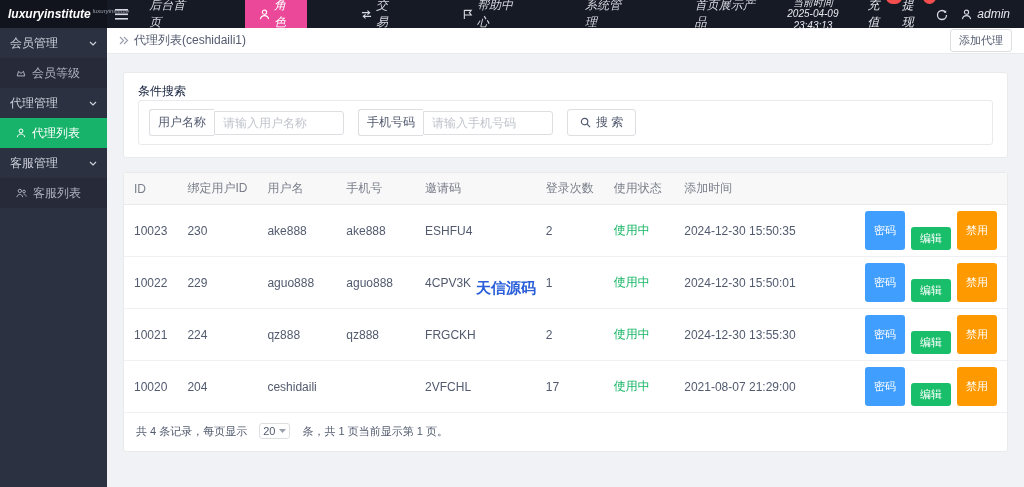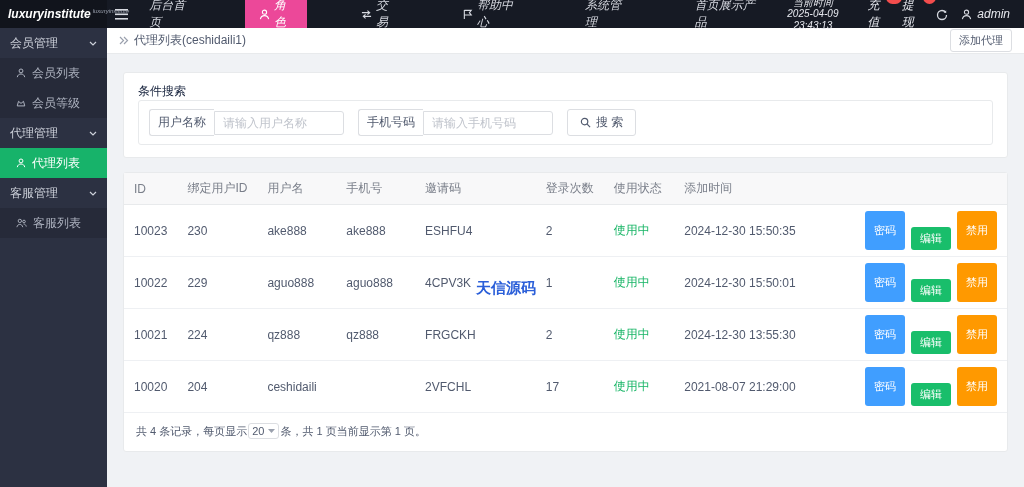--- a/index.html
+++ b/index.html
@@ -51,21 +51,21 @@
   tbody td { padding:6px 10px; border-bottom:1px solid #eef0f3; color:#515a6e; white-space:nowrap; }
   .status-ok { color:#18b566; }
   .row-actions { display:flex; gap:6px; justify-content:flex-end; }
   .act-btn { border:none; border-radius:3px; color:#fff; font-size:11px; padding:4px 9px; cursor:pointer; font-family:inherit; }
   .act-pwd { background:#409eff; }
   .act-edit { background:#19be6b;margin-top:16px; }
   .act-disable { background:#ff9900; }
 
   .watermark { position:absolute; left:352px; top:106px; color:#2b5fd9; font-weight:bold; font-size:15px; pointer-events:none; z-index:5; }
 
-  .pager { display:flex; align-items:center; gap:1px; padding:10px 12px 4px; font-size:11px; color:#515a6e; }
+  .pager { display:flex; align-items:center; gap:12px; padding:10px 12px 4px; font-size:11px; color:#515a6e; }
   .pager-select { border:1px solid #dcdee2; border-radius:3px; padding:1px 3px; font-size:11px; display:inline-flex; align-items:center; gap:4px; cursor:pointer; background:#fff; }
 </style>
 </head>
 <body>
 
 <header class="topbar">
   <div class="logo">
     <span class="logo-main">luxuryinstitute</span>
     <span class="logo-sup">luxuryinstitute</span>
   </div>
@@ -150,29 +150,20 @@
 </header>
 
 <aside class="sidebar">
   <div class="sb-group-title">
     <span>会员管理</span>
     <span class="icon-svg">
         <svg width="8" height="5" viewBox="0 0 8 5">
           <path d="M1 1l3 3 3-3" fill="none" stroke="#cdd1da" stroke-width="1.2"></path>
         </svg>
       </span>
-  </div>
-  <div class="sb-item">
-    <span class="icon-svg">
-        <svg width="10" height="10" viewBox="0 0 12 12">
-          <circle cx="6" cy="3.5" r="2.3" fill="none" stroke="#aeb3c0" stroke-width="1.2"></circle>
-          <path d="M1.5 11c.5-2.6 2.3-3.8 4.5-3.8S10 8.4 10.5 11" fill="none" stroke="#aeb3c0" stroke-width="1.2"></path>
-        </svg>
-      </span>
-    <span>会员列表</span>
   </div>
   <div class="sb-item">
     <span class="icon-svg">
         <svg width="10" height="10" viewBox="0 0 12 12">
           <path d="M1.5 9.5 3 4l3 2.5L9 4l1.5 5.5z" fill="none" stroke="#aeb3c0" stroke-width="1.2"></path>
         </svg>
       </span>
     <span>会员等级</span>
   </div>
   <div class="sb-group-title">

